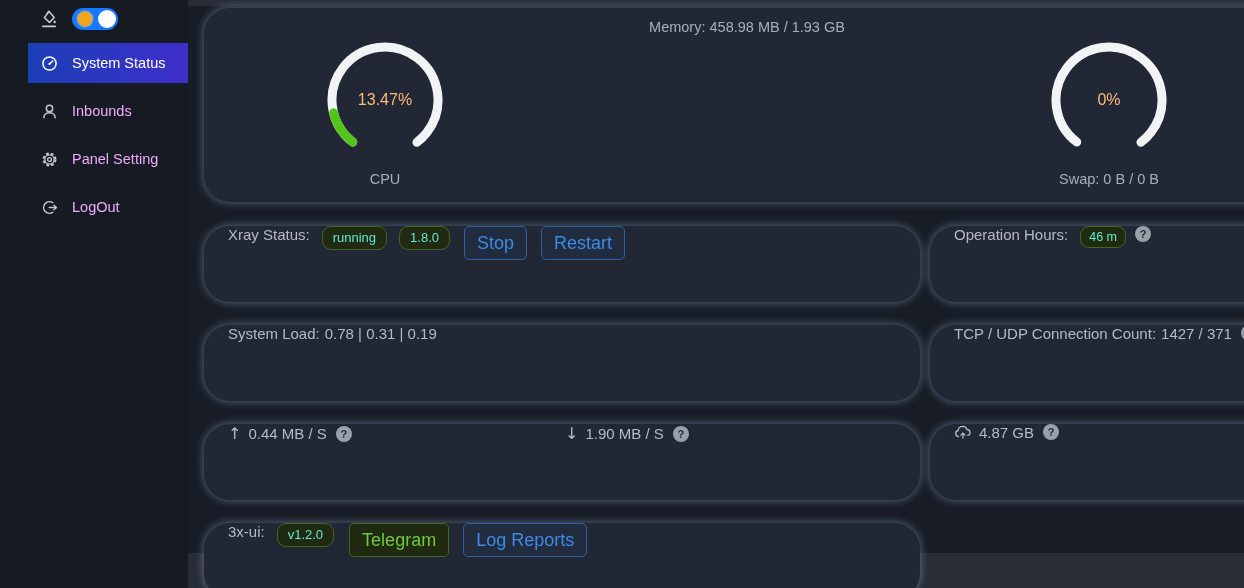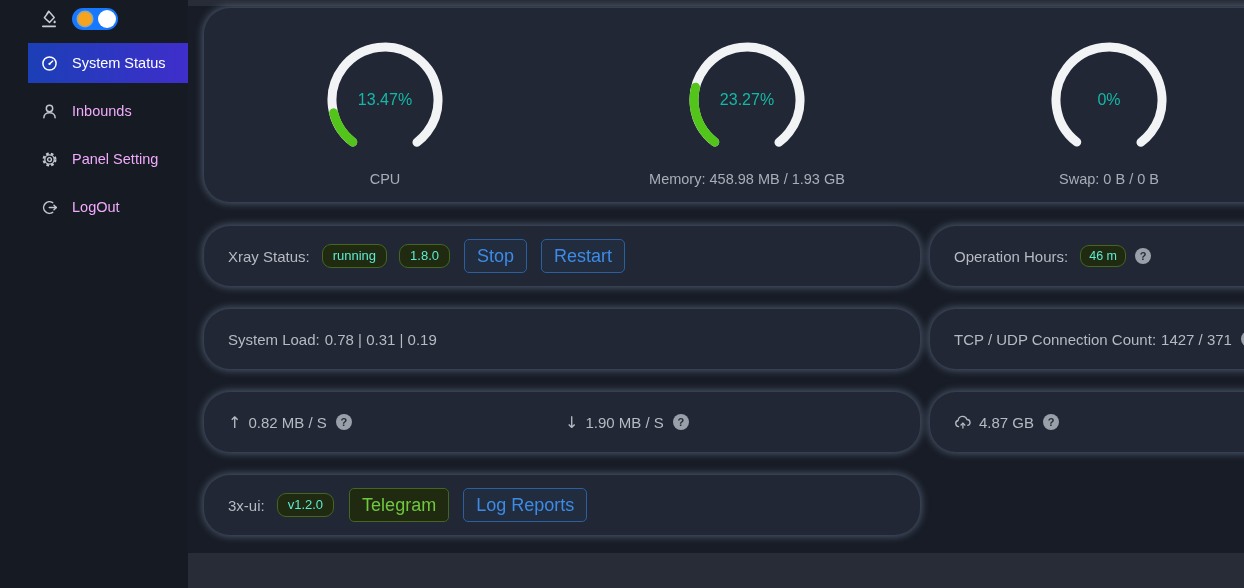--- a/index.html
+++ b/index.html
@@ -26,24 +26,24 @@
   
   .main { flex:1; position:relative; background:#272c37; overflow:hidden; }
   .panel { position:absolute; left:0; top:6px; width:1056px; height:547px; background:#171c26; }
   .content { position:absolute; left:16px; top:8px; width:1086px; }
   .card { background:#212734; border-radius:26px; box-shadow:0 0 9px 1px rgba(168,188,224,.42); }
   .gauges-card { height:194px; display:flex; margin-bottom:24px; }
   .gauge-col { flex:1; display:flex; flex-direction:column; align-items:center; }
   .gauge-wrap { width:120px; height:120px; position:relative; margin-top:32px; }
   .gauge-wrap svg { position:absolute; inset:0; width:120px; height:120px; }
   .gauge-pct { position:absolute; left:0; right:0; top:50%; transform:translateY(-52%);
-               text-align:center; font-size:16px; color:#14b8a6; }
+               text-align:center; font-size:16px; color:#fdba74; }
   .gauge-label { margin-top:11px; font-size:14.5px; color:#a8aeb9; white-space:nowrap; }
   .row { display:flex; gap:10px; margin-bottom:23px; }
-  .row-card { height:60px; display:flex; align-items:center; padding:17px 24px; position:relative; }
+  .row-card { height:76px; display:flex; align-items:flex-start; padding:0 24px; position:relative; }
   .w-left { width:716px; flex:0 0 716px; }
   .w-right { flex:1; }
   .lbl { font-size:15px; color:#b5bac3; white-space:nowrap; }
   .val { font-size:15px; color:#b5bac3; margin-left:5px; white-space:nowrap; }
   .tag { display:inline-block; font-size:13px; line-height:1.45; padding:1.5px 10px; border-radius:9px;
          border:1px solid #44661f; color:#5eead4; background:#1f2a11; margin-left:12px; white-space:nowrap; }
   .tag.small { font-size:12.5px; padding:1px 8px; }
   .btn { display:inline-block; font-size:18px; line-height:1.5; padding:2.5px 12px; border-radius:5px;
          border:1px solid; cursor:pointer; background:transparent; white-space:nowrap; }
   .btn-blue { color:#3d8be6; border-color:#2c5f9e; background:rgba(40,90,160,.10); margin-left:14px; }
@@ -126,27 +126,20 @@
         <div class="gauge-wrap">
             <svg viewBox="0 0 120 120">
               <circle cx="60" cy="60" r="53" fill="none" stroke="#f2f3f5" stroke-width="9" stroke-linecap="round" stroke-dasharray="263.6319835137435 333.0088212805181" transform="rotate(127.5 60 60)"></circle>
               <circle cx="60" cy="60" r="53" fill="none" stroke="#52c41a" stroke-width="9" stroke-linecap="round" stroke-dasharray="35.51122817930125 333.0088212805181" transform="rotate(127.5 60 60)"></circle>
             </svg>
           <span class="gauge-pct">13.47%</span>
         </div>
         <div class="gauge-label">CPU</div>
       </div>
       <div class="gauge-col">
-        <div class="gauge-wrap">
-            <svg viewBox="0 0 120 120">
-              <circle cx="60" cy="60" r="53" fill="none" stroke="#f2f3f5" stroke-width="9" stroke-linecap="round" stroke-dasharray="263.6319835137435 333.0088212805181" transform="rotate(127.5 60 60)"></circle>
-              <circle cx="60" cy="60" r="53" fill="none" stroke="#52c41a" stroke-width="9" stroke-linecap="round" stroke-dasharray="61.347162563648105 333.0088212805181" transform="rotate(127.5 60 60)"></circle>
-            </svg>
-          <span class="gauge-pct">23.27%</span>
-        </div>
         <div class="gauge-label">Memory: 458.98 MB / 1.93 GB</div>
       </div>
       <div class="gauge-col">
         <div class="gauge-wrap">
             <svg viewBox="0 0 120 120">
               <circle cx="60" cy="60" r="53" fill="none" stroke="#f2f3f5" stroke-width="9" stroke-linecap="round" stroke-dasharray="263.6319835137435 333.0088212805181" transform="rotate(127.5 60 60)"></circle>
             </svg>
           <span class="gauge-pct">0%</span>
         </div>
         <div class="gauge-label">Swap: 0 B / 0 B</div>
@@ -177,21 +170,21 @@
         <span class="lbl">TCP / UDP Connection Count:</span>
         <span class="val">1427 / 371</span>
         <span class="qmark">?</span>
       </div>
     </div>
 
     <div class="row">
       <div class="card row-card w-left">
         <span class="net-up">
           <span class="arrow">↑</span>
-          <span class="lbl">0.82 MB / S</span>
+          <span class="lbl">0.44 MB / S</span>
           <span class="qmark">?</span>
         </span>
         <span class="net-down">
           <span class="arrow">↓</span>
           <span class="lbl">1.90 MB / S</span>
           <span class="qmark">?</span>
         </span>
       </div>
       <div class="card row-card w-right">
         <span class="cloud">

